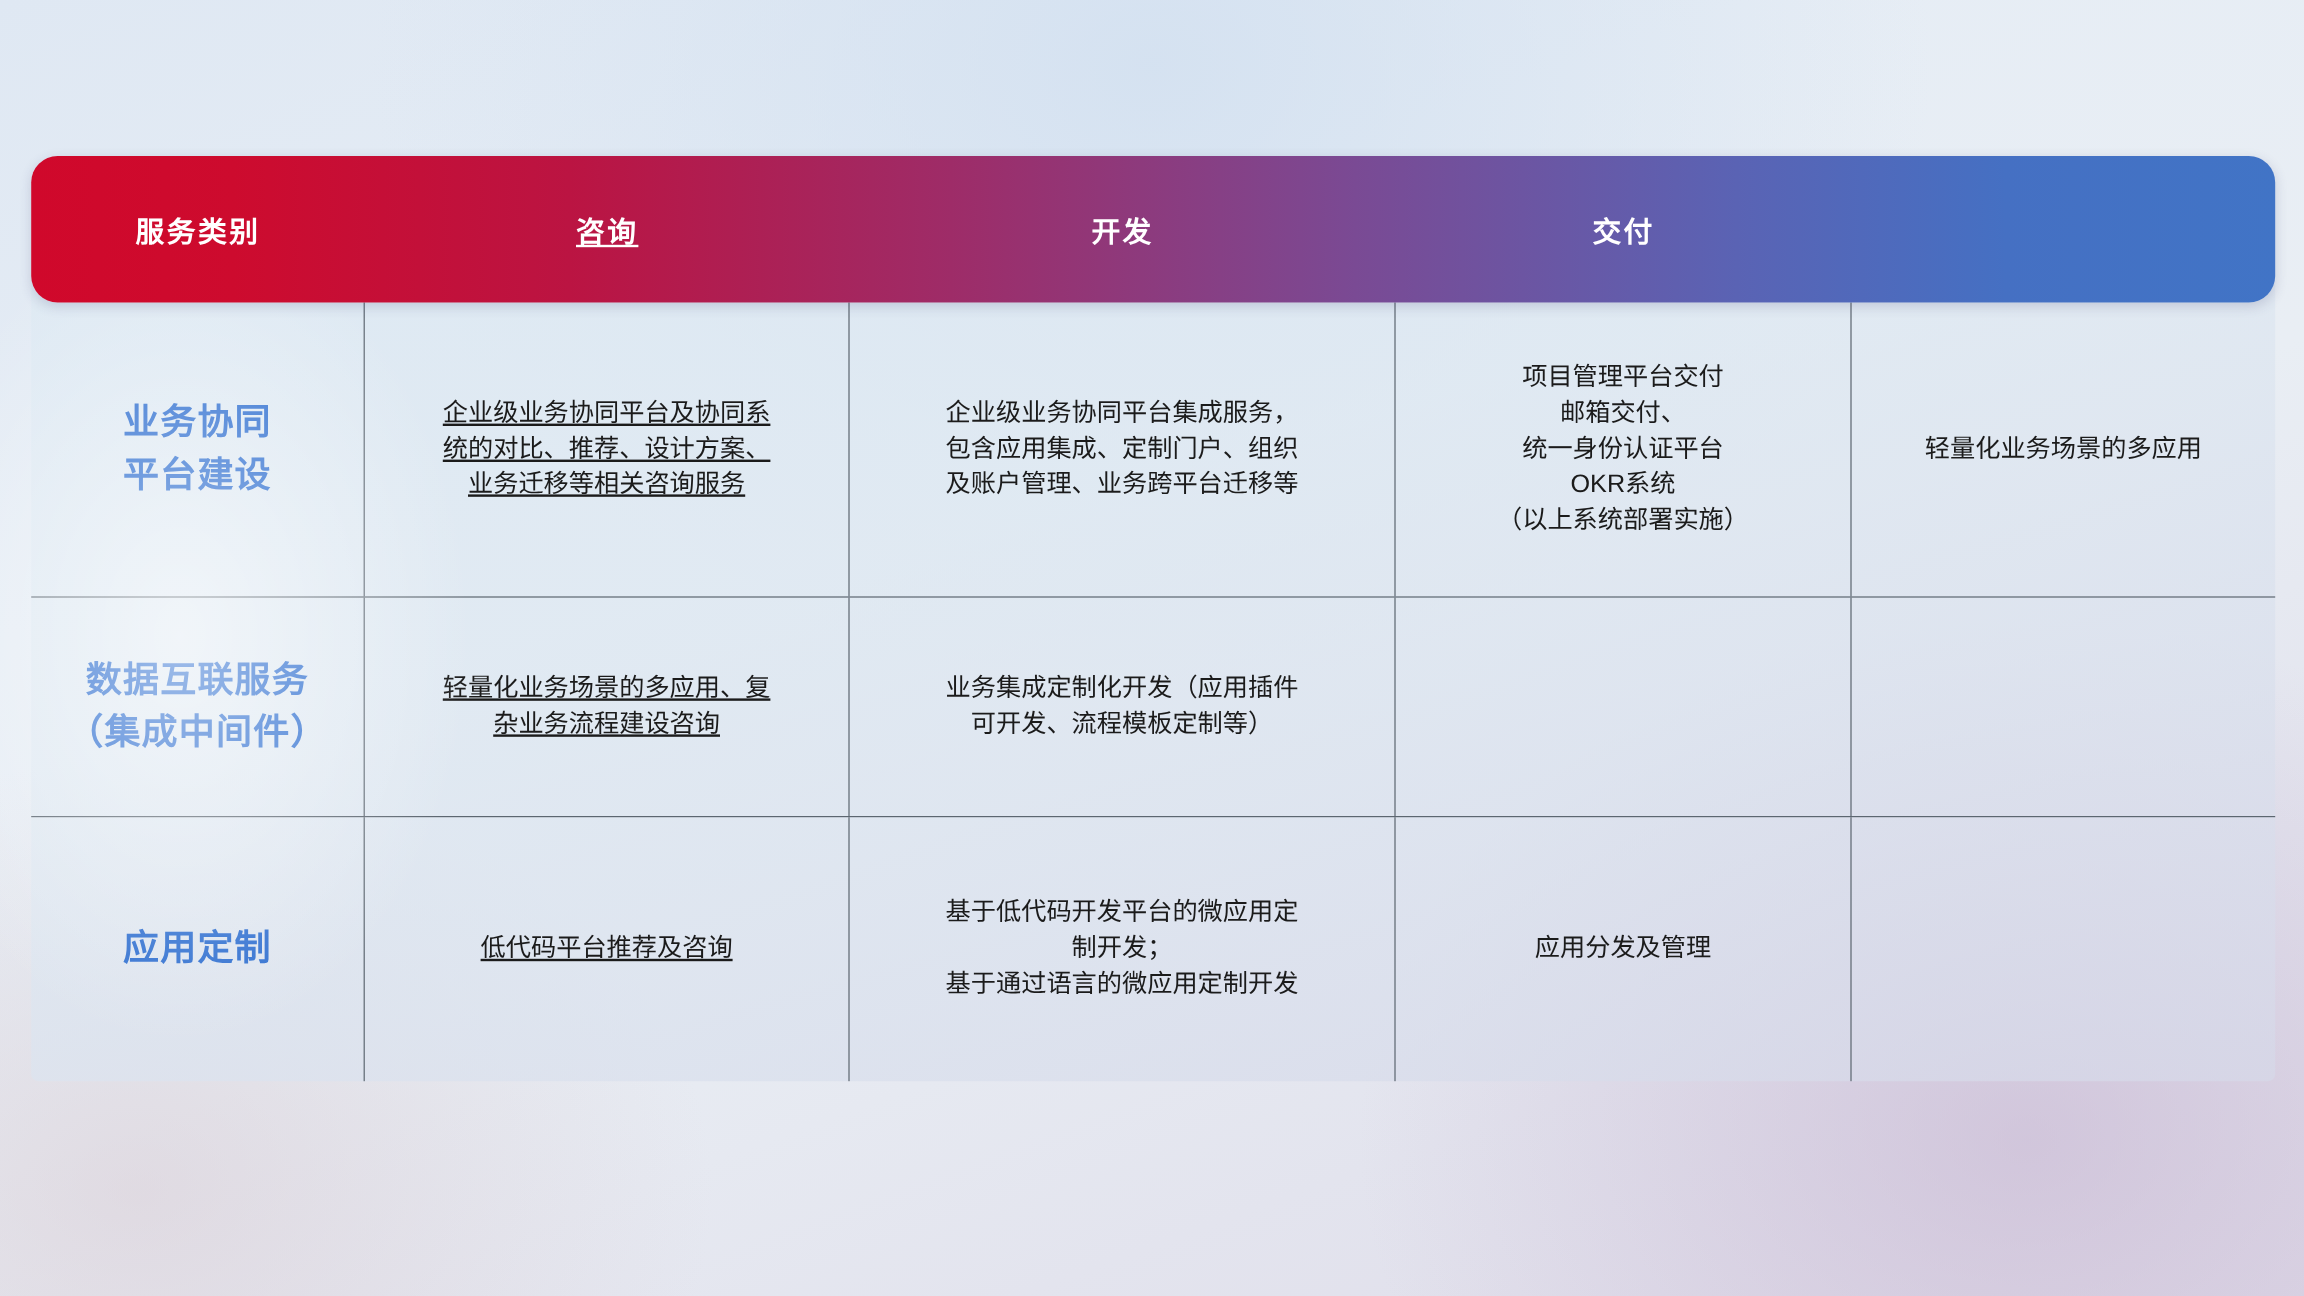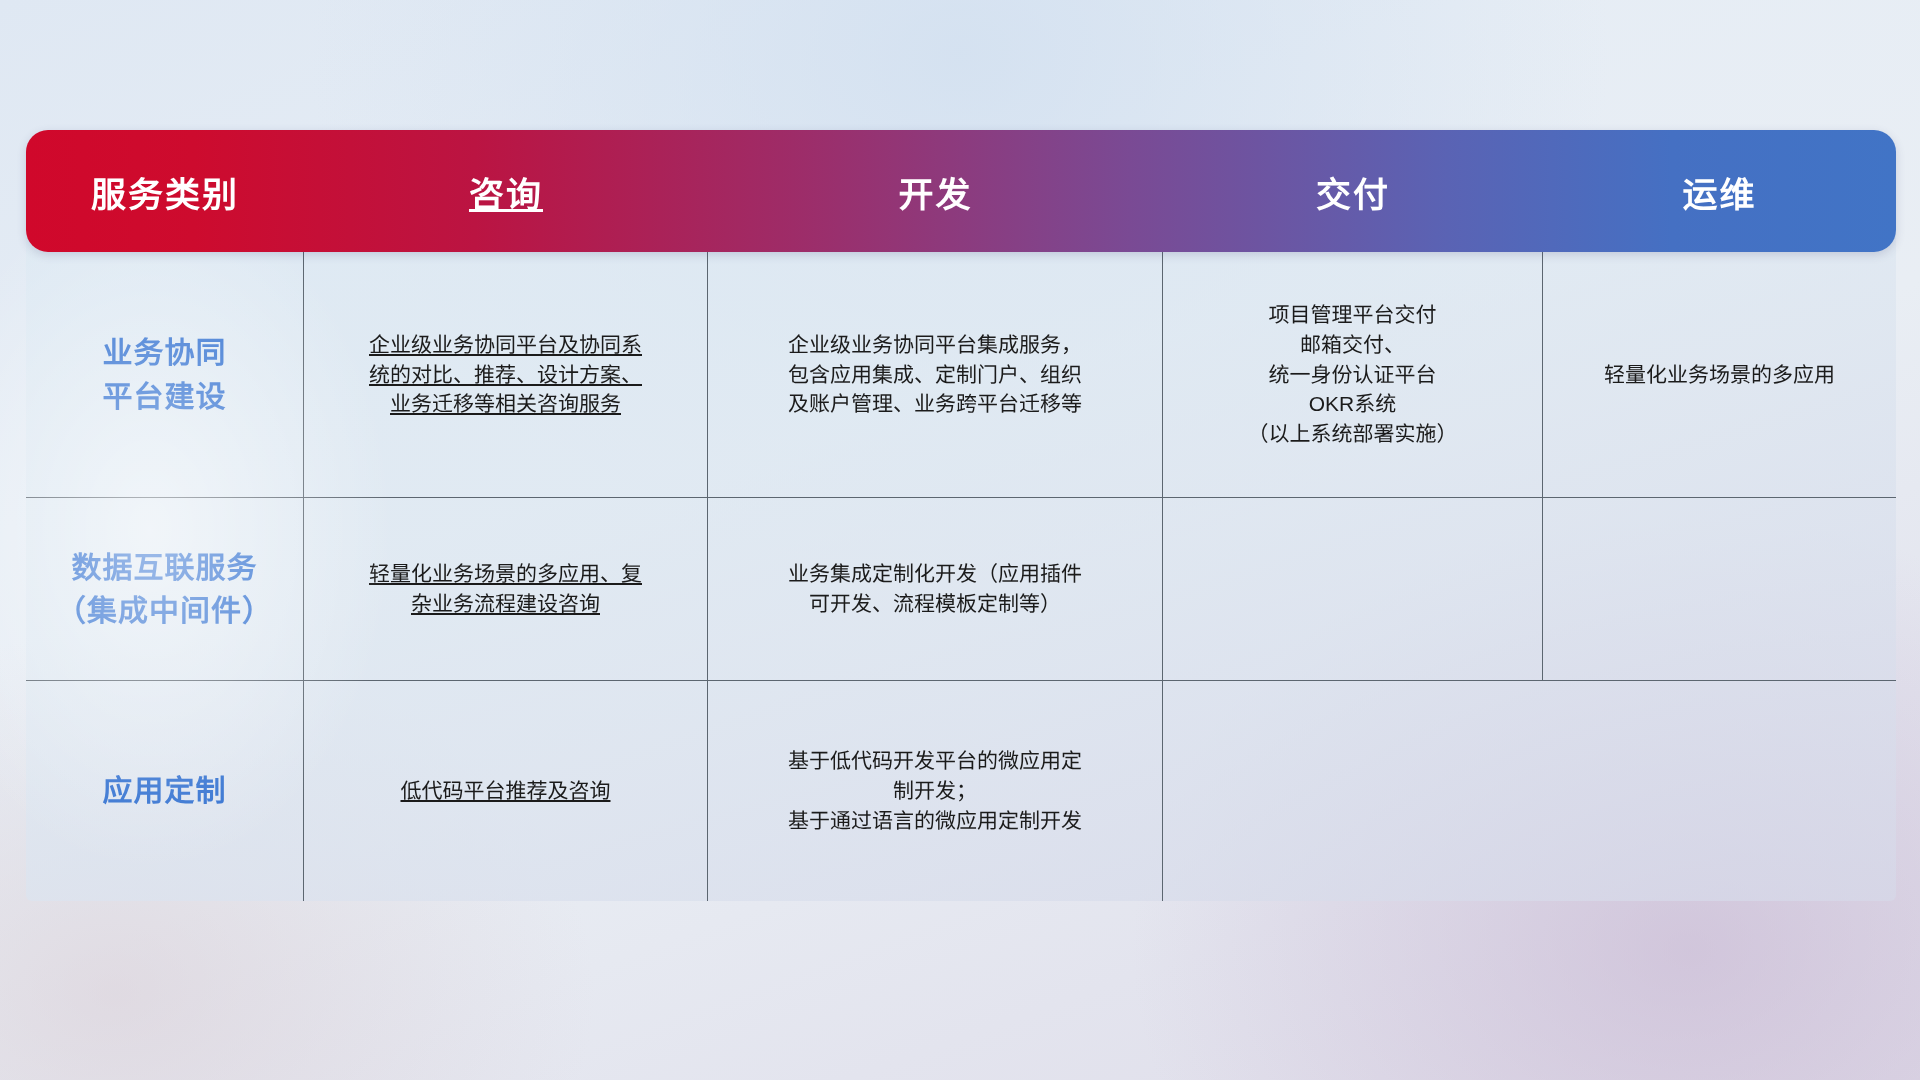--- a/index.html
+++ b/index.html
@@ -59,21 +59,21 @@
         #4174c6 100%);
     box-shadow: 0 3px 10px rgba(60,60,110,0.18);
     position: relative;
     z-index: 3;
   }
   .th {
     display: flex;
     align-items: center;
     justify-content: center;
     color: #ffffff;
-    font-size: 35px;
+    font-size: 24px;
     font-weight: bold;
     letter-spacing: 2px;
     box-sizing: border-box;
   }
 
   
   .c0 { width: 278px; }
   .c1 { width: 404px; text-decoration: underline; }
   .c2 { width: 455px; }
   .c3 { width: 380px; }
@@ -129,21 +129,20 @@
 
 <div class="page">
 
   <div class="table-wrap">
 
     <div class="thead">
       <div class="th c0">服务类别</div>
       <div class="th c1">咨询</div>
       <div class="th c2">开发</div>
       <div class="th c3">交付</div>
-      <div class="th c4">运维</div>
     </div>
 
     <div class="tbody">
 
       <div class="tr r0">
         <div class="td cat c0">业务协同
 平台建设</div>
         <div class="td c1">企业级业务协同平台及协同系
 统的对比、推荐、设计方案、
 业务迁移等相关咨询服务</div>
@@ -168,18 +167,19 @@
         <div class="td c3"></div>
         <div class="td c4"></div>
       </div>
 
       <div class="tr r2">
         <div class="td cat c0">应用定制</div>
         <div class="td c1">低代码平台推荐及咨询</div>
         <div class="td c2">基于低代码开发平台的微应用定
 制开发；
 基于通过语言的微应用定制开发</div>
+        <div class="td c3">应用分发及管理</div>
         <div class="td c4"></div>
       </div>
 
     </div>
   </div>
 </div>
 
 </body></html>

